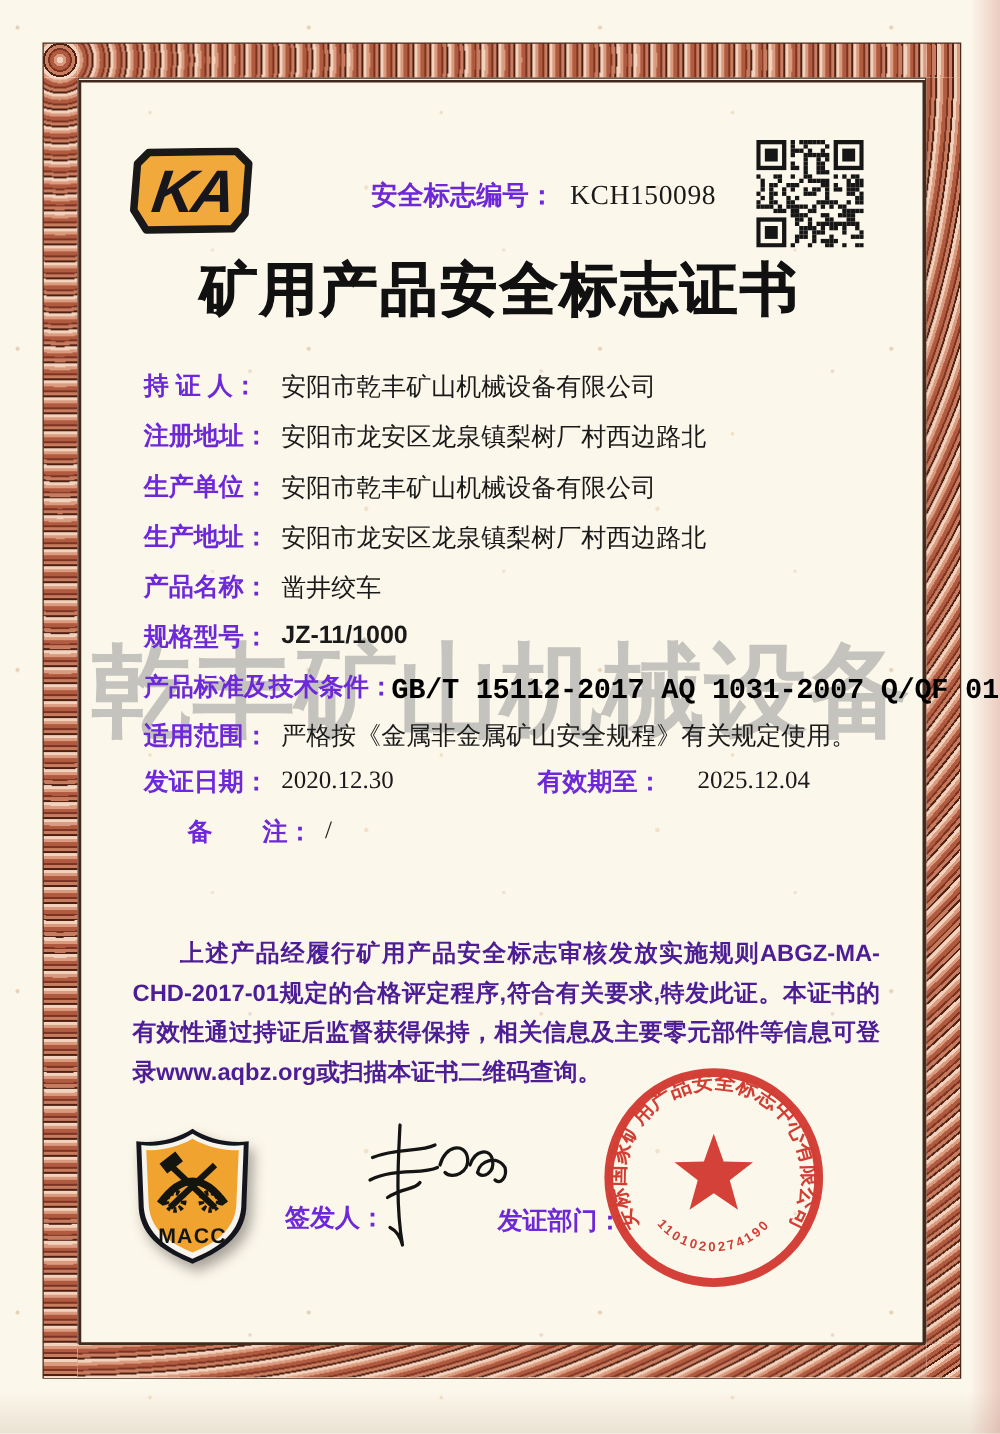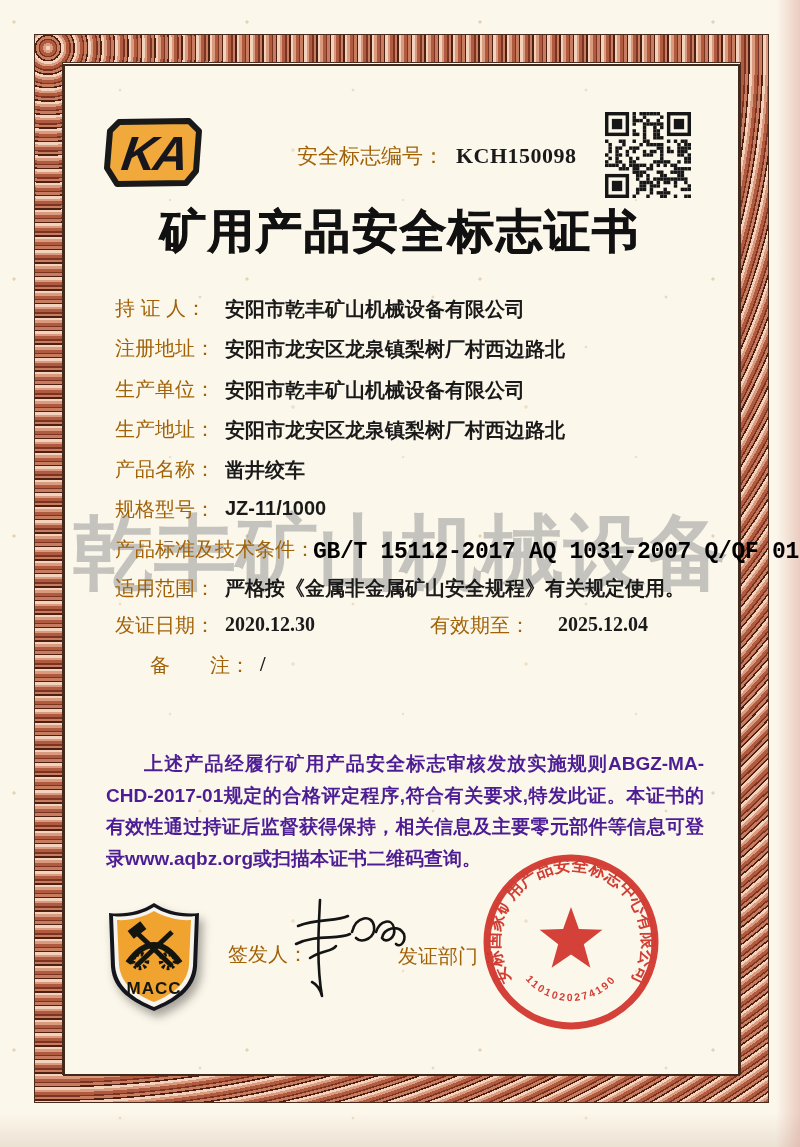--- a/index.html
+++ b/index.html
@@ -24,43 +24,43 @@
   .frame{position:absolute;top:35px;left:35px;right:32px;bottom:45px;
     border:27px solid transparent;
     border-image: repeating-radial-gradient(circle at 13px 13px,
         #f2d2bc 0 2.5px, #d99a7e 2.5px 5px, #b05a40 5px 8px,
         #7c3322 8px 9.5px, #c87c5f 9.5px 12px, #4e2012 12px 13.5px) 27 round;
     box-shadow:0 0 0 1px #4a2a1c;}
   .frame::before{content:'';position:absolute;inset:0;border:1px solid #4a2a1c;}
   .inner-line{position:absolute;top:64px;left:63px;right:60px;bottom:71px;
     border:2px solid #40291d;}
   .abs{position:absolute;}
-  .lbl{font-family:"Liberation Sans",sans-serif;font-weight:normal;
-       font-size:20px;color:#a16207;white-space:nowrap;}
-  .val{font-family:"Liberation Serif",serif;font-weight:bold;
+  .lbl{font-family:"Liberation Sans",sans-serif;font-weight:bold;
+       font-size:20px;color:#6d28d9;white-space:nowrap;}
+  .val{font-family:"Liberation Serif",serif;font-weight:normal;
        font-size:20px;color:#1a1a1a;white-space:nowrap;}
   .val-sans{font-family:"Liberation Sans",sans-serif;font-weight:bold;
        font-size:20px;color:#1a1a1a;white-space:nowrap;}
   .val-cond{font-family:Liberation Mono, monospace;font-weight:bold;
        font-size:23px;letter-spacing:-.3px;color:#000000;white-space:nowrap;}
   .cert-no-row{left:297px;top:142px;display:flex;gap:12px;align-items:baseline;}
   .cert-no-lbl{font-size:21px;}
   .cert-no-val{font-size:22px;letter-spacing:.5px;}
   .title{left:50%;top:201px;transform:translateX(-50%);
      font-family:"Liberation Serif",serif;font-weight:bold;
      font-size:46px;letter-spacing:2px;color:#111;white-space:nowrap;
      -webkit-text-stroke:.8px #111;z-index:3;text-align:center;}
   .watermark{left:50%;top:499px;transform:translateX(-50%);
      font-size:82px;font-weight:bold;color:#909090;opacity:.5;
      white-space:nowrap;letter-spacing:0px;z-index:1;pointer-events:none;}
   .content{position:absolute;inset:0;z-index:2;}
   .statement{left:106px;top:748px;width:598px;
      font-family:Liberation Sans, sans-serif;font-weight:bold;font-size:19px;
      line-height:31.5px;color:#4c1d95;text-align:justify;text-indent:2em;}
-  .sig-label{font-size:20px;}
+  .sig-label{font-size:20px;margin-top:20px;}
   svg{display:block;}
   .macc{filter:drop-shadow(4px 6px 5px rgba(60,55,50,.45));}
   .seal{opacity:.93;}
 </style>
 </head>
 <body>
 
 <div id="page">
   <div class="speckles"></div>
   <div class="frame"></div>

